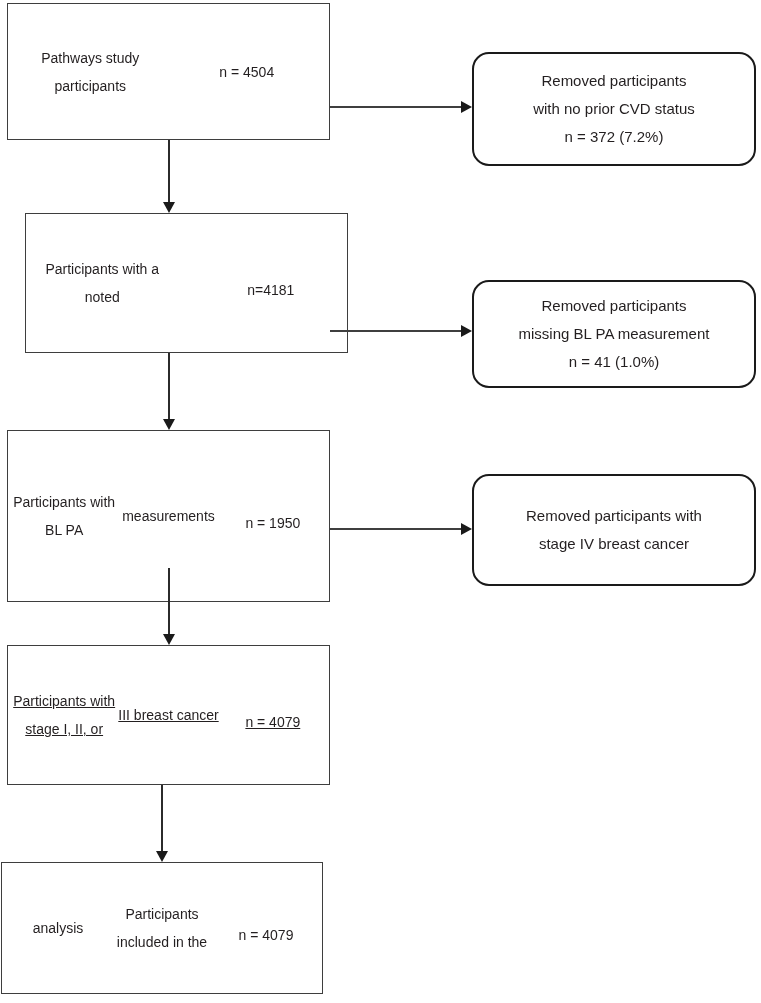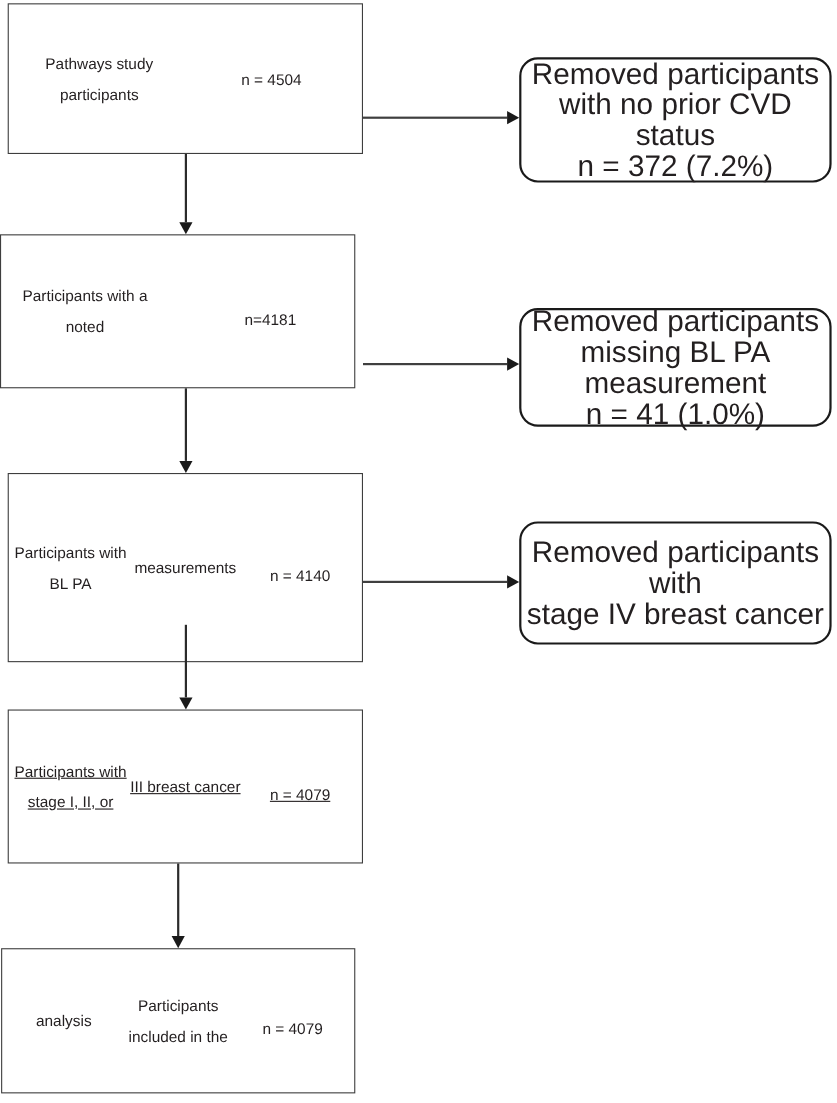--- a/index.html
+++ b/index.html
@@ -33,21 +33,21 @@
     position: absolute;
     box-sizing: border-box;
     border: 2.5px solid #1a1a1a;
     border-radius: 17px;
     background: #ffffff;
     display: flex;
     flex-direction: column;
     justify-content: center;
     align-items: center;
     text-align: center;
-    font-size: 27px;
+    font-size: 15px;
     line-height: 28px;
     padding: 2px 3px;
   }
   .line { width: 100%; }
   .count-gap { margin-top: 14px; }
   .varrow {
     position: absolute;
     width: 13px;
     display: flex;
     flex-direction: column;
@@ -88,29 +88,29 @@
 </head>
 <body>
 
 <div id="canvas">
 
   <div class="mbox" style="left:7px; top:3px; width:323px; height:137px;">
     <div class="line">Pathways study participants</div>
     <div class="line">n = 4504</div>
   </div>
 
-  <div class="mbox" style="left:0; top:213px; width:323px; height:140px;gap:24px;">
+  <div class="mbox" style="left:25px; top:213px; width:323px; height:140px;gap:24px;">
     <div class="line">Participants with a noted</div>
     <div class="line count-gap">n=4181</div>
   </div>
 
   <div class="mbox" style="left:7px; top:430px; width:323px; height:172px;">
     <div class="line">Participants with BL PA</div>
     <div class="line">measurements</div>
-    <div class="line count-gap">n = 4140</div>
+    <div class="line count-gap">n = 1950</div>
   </div>
 
   <div class="mbox" style="left:7px; top:645px; width:323px; height:140px;text-decoration:underline;">
     <div class="line">Participants with stage I, II, or</div>
     <div class="line">III breast cancer</div>
     <div class="line count-gap">n = 4079</div>
   </div>
 
   <div class="mbox" style="left:1px; top:862px; width:322px; height:132px;">
     <div class="line">analysis</div>

